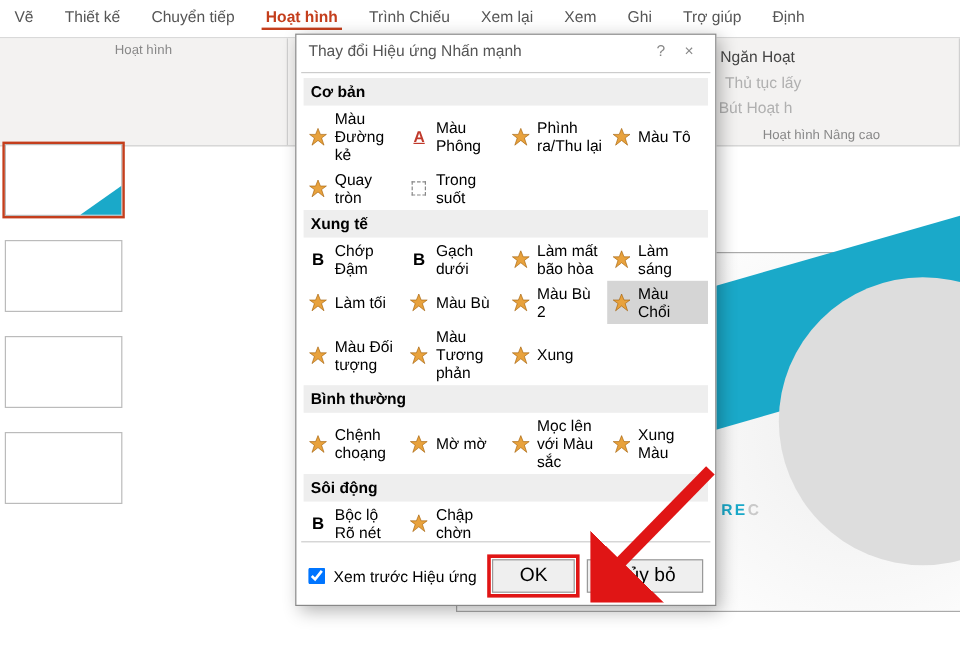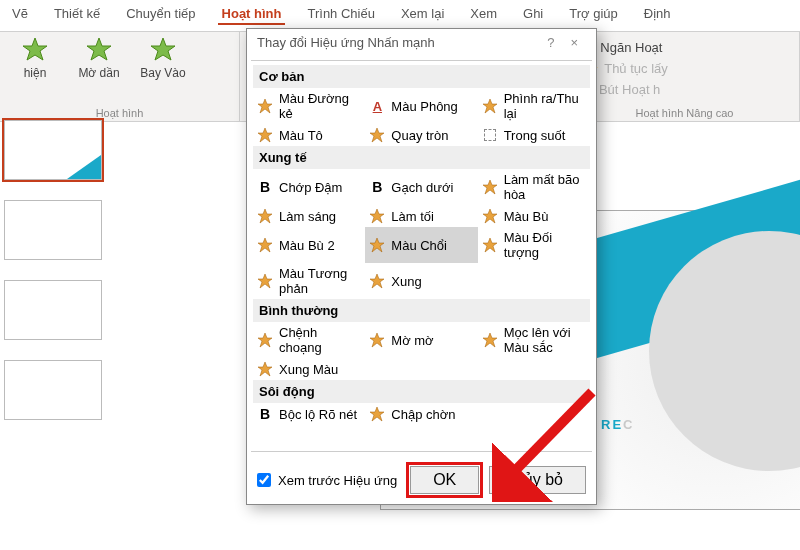--- a/index.html
+++ b/index.html
@@ -22,21 +22,21 @@
 .canvas-area { position:absolute; right:-60px; bottom:40px; width:480px; height:300px; border:1px solid #aaa; background:radial-gradient(circle at 70% 50%, #eee 0%, #fff 60%); }
 .canvas-text { position:absolute; left:220px; top:180px; font-size:42px; font-weight:800; letter-spacing:2px; }
 .canvas-text .re { color:#1aa9c9; }
 .canvas-text .c { color:#c9c9c9; }
 .dialog { position:absolute; left:246px; top:28px; width:351px; background:#fff; border:1px solid #888; box-shadow:4px 4px 14px rgba(0,0,0,0.3); z-index:50; }
 .dlg-title { display:flex; justify-content:space-between; align-items:center; padding:6px 10px; font-size:13px; color:#555; }
 .dlg-title .tx { flex:1; }
 .dlg-title .hx { color:#888; padding:0 8px; cursor:pointer; }
 .dlg-list { border-top:1px solid #ccc; border-bottom:1px solid #ccc; margin:4px 4px; padding:4px 2px; height:392px; overflow:hidden; }
 .cat { font-weight:600; padding:4px 6px; background:#eee; }
-.items { display:grid; grid-template-columns:1fr 1fr 1fr; }
+.items { display:grid; grid-template-columns:1fr 1fr 1fr 1fr; }
 .item { display:flex; gap:6px; align-items:center; padding:3px 4px; cursor:pointer; }
 .item.sel { background:#d5d5d5; }
 .item .ic { width:16px; height:16px; flex:0 0 16px; display:flex; align-items:center; justify-content:center; }
 .dlg-foot { display:flex; gap:10px; align-items:center; padding:10px; }
 .chk { display:flex; gap:7px; align-items:center; flex:1; }
 .chk input { width:14px; height:14px; }
 .btn { border:1px solid #999; background:#efefef; padding:4px 22px; cursor:pointer; font-size:16px; }
 .btn.primary { outline:3px solid #e01515; outline-offset:1px; }
 .arrow { position:absolute; left:492px; top:382px; z-index:60; pointer-events:none; }
 .star-ic { fill:#e8a23d; stroke:#d0760a; }
@@ -53,40 +53,20 @@
   <span>Trình Chiếu</span>
   <span>Xem lại</span>
   <span>Xem</span>
   <span>Ghi</span>
   <span>Trợ giúp</span>
   <span>Định</span>
 </div>
 
 <div class="ribbon">
   <div class="r-group" style="flex:0 0 240px;">
-    <div class="r-row">
-      <div class="r-item">
-        <svg>
-            <polygon class="star-green" points="14,2 17,10 26,10 19,15 22,24 14,19 6,24 9,15 2,10 11,10"></polygon>
-          </svg>
-        <span class="r-label">hiện</span>
-      </div>
-      <div class="r-item">
-        <svg>
-            <polygon class="star-green" points="14,2 17,10 26,10 19,15 22,24 14,19 6,24 9,15 2,10 11,10"></polygon>
-          </svg>
-        <span class="r-label">Mờ dần</span>
-      </div>
-      <div class="r-item">
-        <svg>
-            <polygon class="star-green" points="14,2 17,10 26,10 19,15 22,24 14,19 6,24 9,15 2,10 11,10"></polygon>
-          </svg>
-        <span class="r-label">Bay Vào</span>
-      </div>
-    </div>
     <div class="grp-title">Hoạt hình</div>
   </div>
   <div class="r-group" style="flex:1; margin-left:330px;">
     <div style="display:flex; gap:8px;">
       <div style="display:flex; flex-direction:column; gap:2px; padding-top:2px;">
         <div class="small-btn">
             <span>▤</span>
             <span>Ngăn Hoạt</span>
           </div>
         <div class="small-btn disabled">

